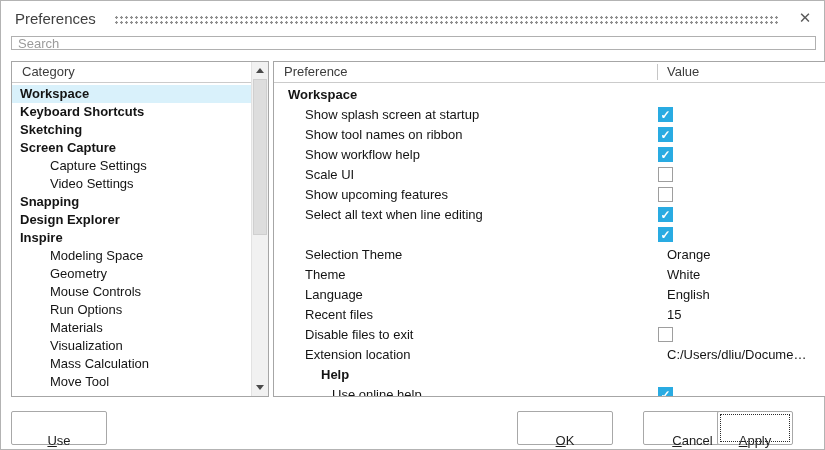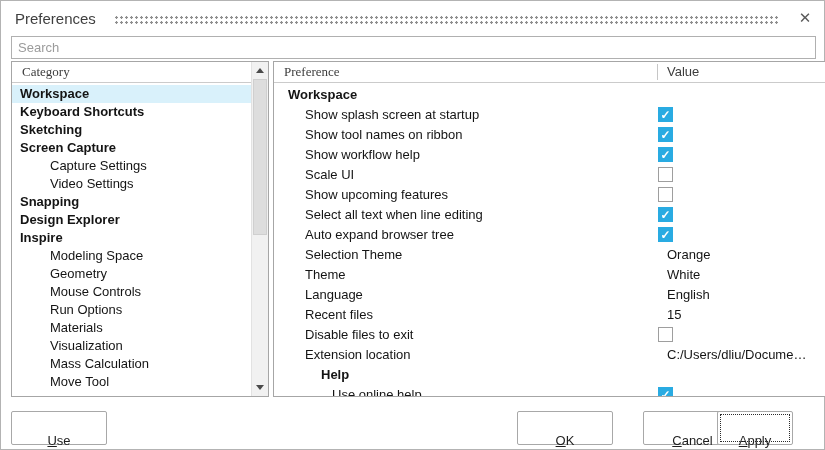--- a/index.html
+++ b/index.html
@@ -25,41 +25,41 @@
     background-image:radial-gradient(#8d8d8d 1.05px, transparent 1.45px);
     background-size:5px 5px;
   }
   .close {
     width:22px; height:22px; line-height:22px; text-align:center;
     font-size:15px; color:#5a5a5a;
   }
 
   
   .search {
-    position:absolute; left:10px; top:35px; width:805px; height:23px;
+    position:absolute; left:10px; top:35px; width:805px; height:14px;
     box-sizing:border-box; border:1px solid #b0b0b0; border-radius:0;
     font-family:"Liberation Sans", sans-serif; font-size:13px; color:#333;
     padding:0 6px; outline:none;
   }
   .search::placeholder { color:#9b9b9b; opacity:1; }
 
   
   .panel {
     position:absolute; top:60px; background:#fff;
     border:1px solid #a6a6a6; box-sizing:border-box; overflow:hidden;
   }
   .panel.left  { left:10px;  width:258px; height:336px; }
   .panel.right { left:272px; width:655px; height:336px; }
 
   .phead {
     position:absolute; left:0; top:0; right:17px; height:20px;
     line-height:20px; font-size:13px; color:#3c3c3c;
     border-bottom:1px solid #cbcbcb; background:#fff;
   }
-  .phead .h-pref { padding-left:10px;font-family:Liberation Serif, serif; }
+  .phead .h-pref { padding-left:10px; }
   .phead .h-val  { position:absolute; left:393px; top:0; }
   .phead .h-sep  { position:absolute; left:383px; top:2px; bottom:2px; width:1px; background:#c6c6c6; }
 
   .rows {
     position:absolute; left:0; top:21px; right:17px; bottom:0;
     overflow:hidden; padding-top:2px;
   }
 
   
   .crow { height:18px; line-height:18px; font-size:13px; color:#141414; padding-left:8px; white-space:nowrap; }
@@ -189,21 +189,20 @@
       </div>
       <div class="prow">
         <span class="plabel l1">Show upcoming features</span>
         <span class="cb" data-state="unchecked"></span>
       </div>
       <div class="prow">
         <span class="plabel l1">Select all text when line editing</span>
         <span class="cb" data-state="checked"></span>
       </div>
       <div class="prow">
-        <span class="plabel l1">Auto expand browser tree</span>
         <span class="cb" data-state="checked"></span>
       </div>
       <div class="prow">
         <span class="plabel l1">Selection Theme</span>
         <span class="pvalue">Orange</span>
       </div>
       <div class="prow">
         <span class="plabel l1">Theme</span>
         <span class="pvalue">White</span>
       </div>

